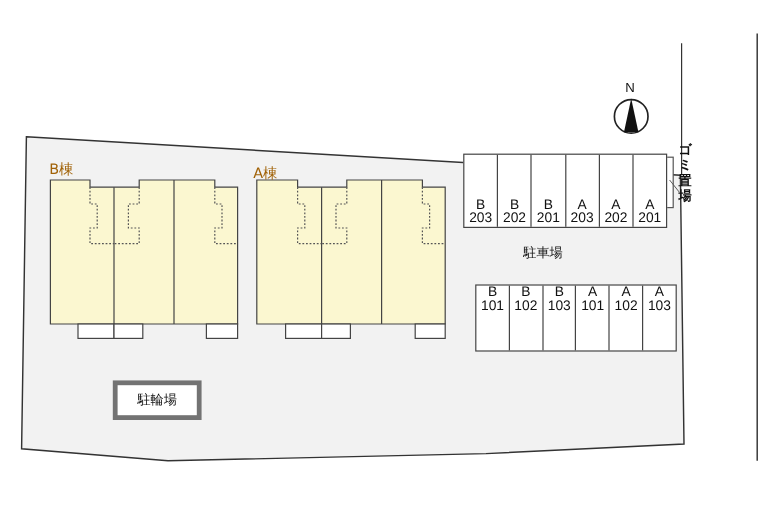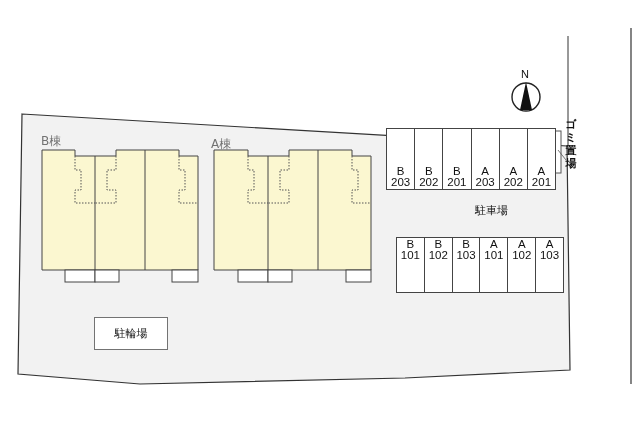--- a/index.html
+++ b/index.html
@@ -2,34 +2,34 @@
 <html><head>
   <meta charset="utf-8">
   <style>
     html, body { margin: 0; padding: 0; }
     body {
       width: 640px; height: 426px; background: #ffffff;
       position: relative; overflow: hidden;
       font-family: "DejaVu Sans", "Liberation Sans", sans-serif;
     }
     .layer { position: absolute; left: 0; top: 0; width: 640px; height: 426px; }
-    .label { position: absolute; color: #737373; font-size: 11px; line-height: 1; white-space: nowrap; }
+    .label { position: absolute; color: #a16207; font-size: 11px; line-height: 1; white-space: nowrap; }
     .bldg-label { font-size: 12px; font-weight: normal; }
     .park-row { position: absolute; display: flex; border: 1px solid #444; background: #ffffff; box-sizing: border-box; }
     .park-cell {
       flex: 1; border-right: 1px solid #444; box-sizing: border-box;
       display: flex; flex-direction: column; align-items: center;
       font-family: "Liberation Sans", sans-serif; font-size: 11.5px; line-height: 11px; color: #111;
     }
     .park-cell:last-child { border-right: none; }
     .upper .park-cell { justify-content: flex-end; padding-bottom: 1px; }
     .lower .park-cell { justify-content: flex-start; padding-top: 1px; }
     .bike {
       position: absolute; left: 94px; top: 317px; width: 74px; height: 33px;
-      border: 1px solid #737373; box-sizing: border-box; background: #fff;
+      border: 4px solid #737373; box-sizing: border-box; background: #fff;
       display: flex; align-items: center; justify-content: center;
       font-size: 11px; color: #111;
     }
     .vtext { position: absolute; font-size: 11px; color: #111; width: 12px; line-height: 13px; text-align: center; font-weight: bold; }
     .lot-label { position: absolute; font-size: 11px; color: #111; }
     .compass-n { position: absolute; font-family: "Liberation Sans", sans-serif; font-size: 11px; color: #111; }
   </style>
 </head>
 <body>
 
@@ -100,21 +100,21 @@
   <div class="park-cell">
     <span>A</span>
     <span>202</span>
   </div>
   <div class="park-cell">
     <span>A</span>
     <span>201</span>
   </div>
 </div>
 
-<div class="lot-label" style="left:475px; top:203px;">駐車場</div>
+<div class="lot-label" style="left:436px; top:203px;">駐車場</div>
 
 <div class="park-row lower" style="left:396px; top:237px; width:168px; height:56px;">
   <div class="park-cell">
     <span>B</span>
     <span>101</span>
   </div>
   <div class="park-cell">
     <span>B</span>
     <span>102</span>
   </div>

